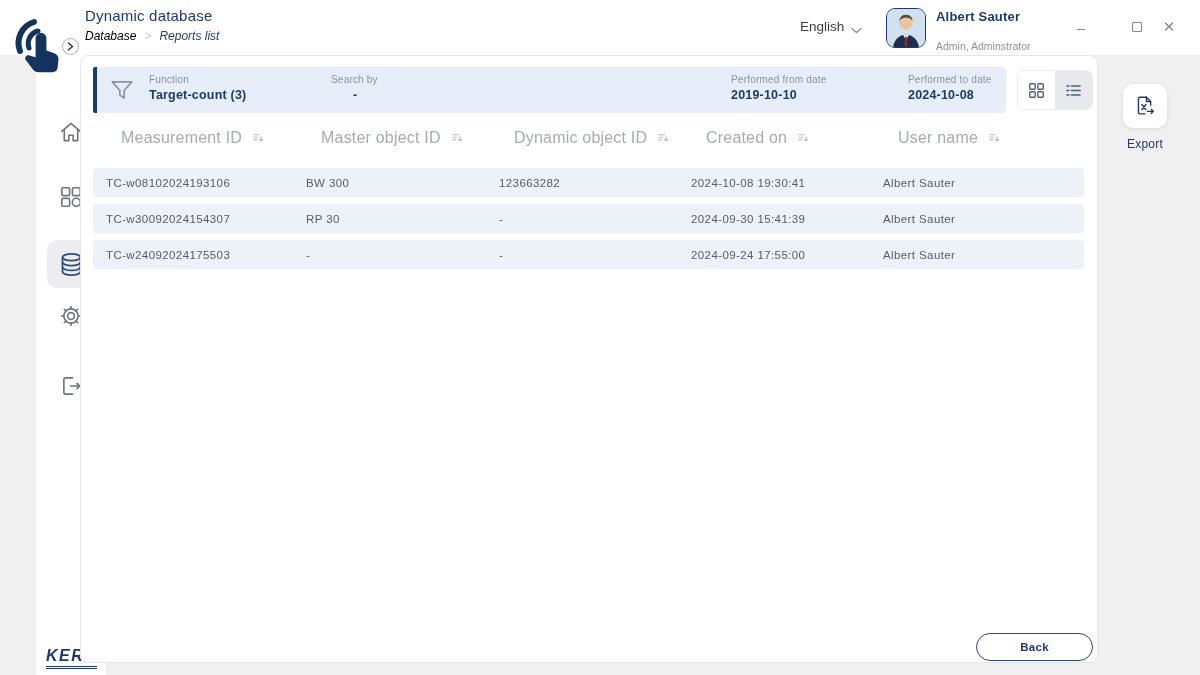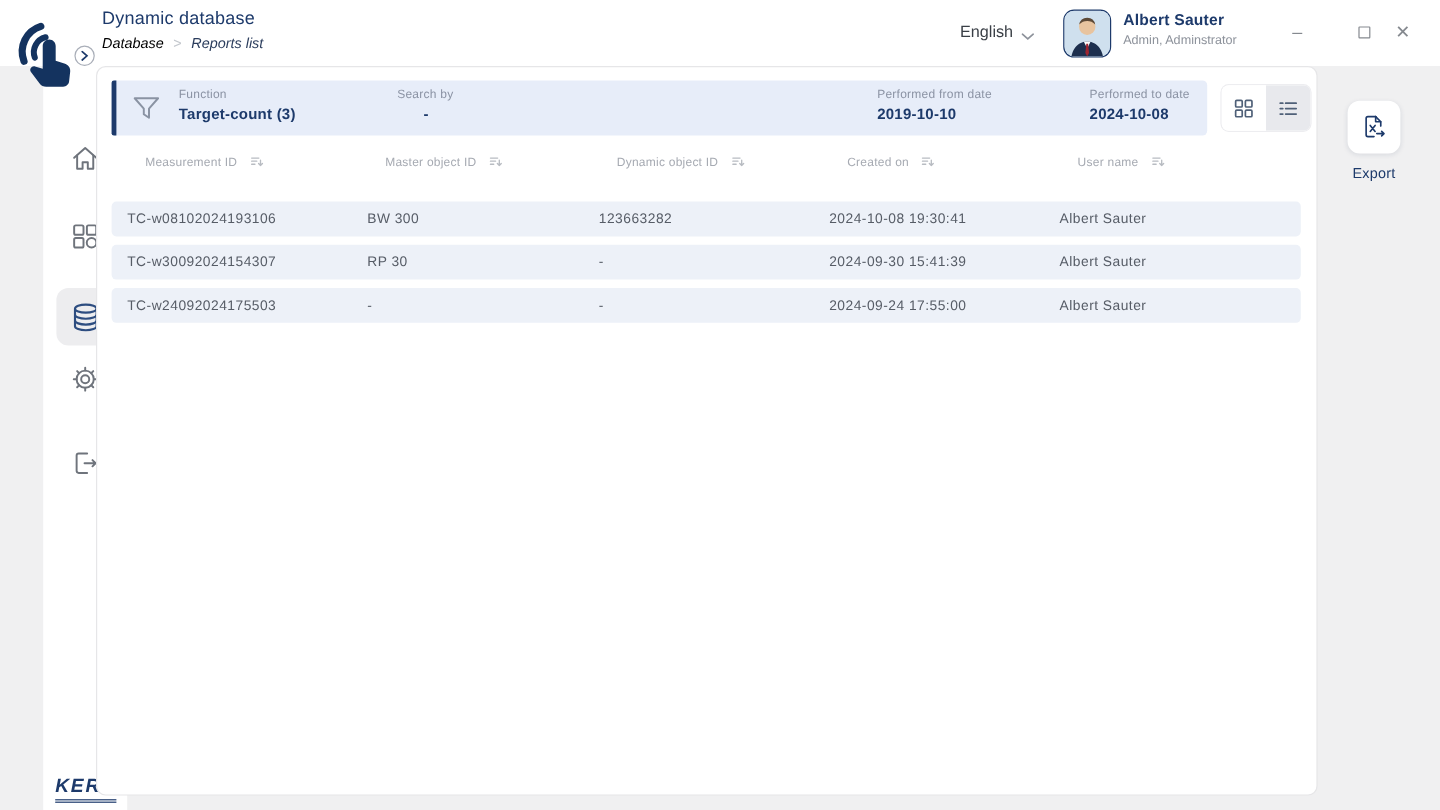--- a/index.html
+++ b/index.html
@@ -14,21 +14,21 @@
   .page-title { position:absolute; left:85px; top:7px; font-size:15px; font-weight:400; color:#1d3a6b; letter-spacing:.2px; }
   .breadcrumb { position:absolute; left:85px; top:29px; font-size:12px; display:flex; gap:8px; align-items:center; }
   .bc-muted { color:#000000;font-style:italic; }
   .bc-sep { color:#c3c7cd; font-size:12px; }
   .bc-current { color:#2a3c5c;font-style:italic; }
   .lang { position:absolute; left:800px; top:19px; display:flex; align-items:flex-end; gap:7px; font-size:13.5px; color:#3a3f46; cursor:pointer; }
   .avatar { position:absolute; left:886px; top:8px; width:40px; height:40px; border:1.5px solid #1d3a6b; border-radius:9px; overflow:hidden; background:#d7e4ef; }
   .avatar svg { display:block; width:100%; height:100%; }
   .user-block { position:absolute; left:936px; top:9px; }
   .user-name { font-size:13px; font-weight:700; color:#1d3a6b; letter-spacing:.2px; }
-  .user-role { font-size:10.5px; color:#8d929b; margin-top:4px; }
+  .user-role { font-size:10.5px; color:#8d929b; margin-top:16px; }
   .winbtn { position:absolute; top:14px; width:26px; height:26px; display:flex; align-items:center; justify-content:center;
     color:#85898f; font-size:15px; cursor:pointer; }
   .winbtn.min { left:1068px; }
   .winbtn.max { left:1124px; }
   .winbtn.close { left:1156px; }
   .max-box { width:10px; height:10px; border:1.4px solid #85898f; border-radius:1px; }
 
   
   .sidebar { position:absolute; left:0; top:55px; width:70px; height:620px; background:#ffffff; z-index:1;margin-left:36px; }
   .side-item { position:absolute; left:0; width:70px; display:flex; justify-content:center; cursor:pointer; }
@@ -54,21 +54,21 @@
   
   .view-toggle { position:absolute; left:937px; top:15px; height:38px; display:flex; border-radius:6px; overflow:hidden;
     box-shadow:0 0 0 1px #ededf0; }
   .vt-btn { width:37px; height:38px; display:flex; align-items:center; justify-content:center; cursor:pointer; background:#fff; }
   .vt-btn.active-bg { background:#e8e9ed; }
   .vt-btn svg { width:17px; height:17px; }
 
   
   .thead { position:absolute; left:12px; top:73px; width:994px; display:grid;
     grid-template-columns:200px 193px 192px 192px 1fr; padding-left:13px; }
-  .th { display:flex; align-items:center; gap:10px; font-size:10px; color:#a6aab2; letter-spacing:.2px;padding-left:15px; }
+  .th { display:flex; align-items:center; gap:10px; font-size:16px; color:#a6aab2; letter-spacing:.2px;padding-left:15px; }
   .th svg { width:12px; height:12px; }
   .tbody { position:absolute; left:12px; top:112px; width:991px; }
   .trow { display:grid; grid-template-columns:200px 193px 192px 192px 1fr; padding-left:13px; align-items:center;
     height:29px; margin-bottom:7px; background:#edf1f8; border-radius:4px; cursor:pointer; }
   .tcell { font-size:11.5px; color:#565c66; letter-spacing:.4px; }
 
   .back-btn { position:absolute; left:895px; top:577px; width:117px; height:28px; background:#fff;
     border:1px solid #2a4a7a; border-radius:14px; color:#1d3a6b; font-size:11.5px; font-weight:600;
     display:flex; align-items:center; justify-content:center; letter-spacing:.3px; cursor:pointer; }
 
@@ -265,20 +265,21 @@
       </div>
       <div class="trow">
         <div class="tcell">TC-w24092024175503</div>
         <div class="tcell">-</div>
         <div class="tcell">-</div>
         <div class="tcell">2024-09-24 17:55:00</div>
         <div class="tcell">Albert Sauter</div>
       </div>
     </div>
 
+  <div class="back-btn">Back</div>
 </div>
 
 <div class="export-wrap">
   <div class="export-tile">
     <svg width="24" height="24" viewBox="0 0 26 26" fill="none" stroke="#1d3a6b" stroke-width="1.5" stroke-linecap="round" stroke-linejoin="round">
       <path d="M14.5 3.5 H7.5 A1.6 1.6 0 0 0 5.9 5.1 V19.9 A1.6 1.6 0 0 0 7.5 21.5 H13"></path>
       <path d="M14.5 3.5 L19.1 8.1 V12"></path>
       <path d="M14.5 3.5 V8.1 H19.1"></path>
       <path d="M9.6 11.4 l4.4 5.4 M14 11.4 l-4.4 5.4"></path>
       <path d="M15.5 18.8 H22 M22 18.8 l-2.1-2.1 M22 18.8 l-2.1 2.1"></path>

